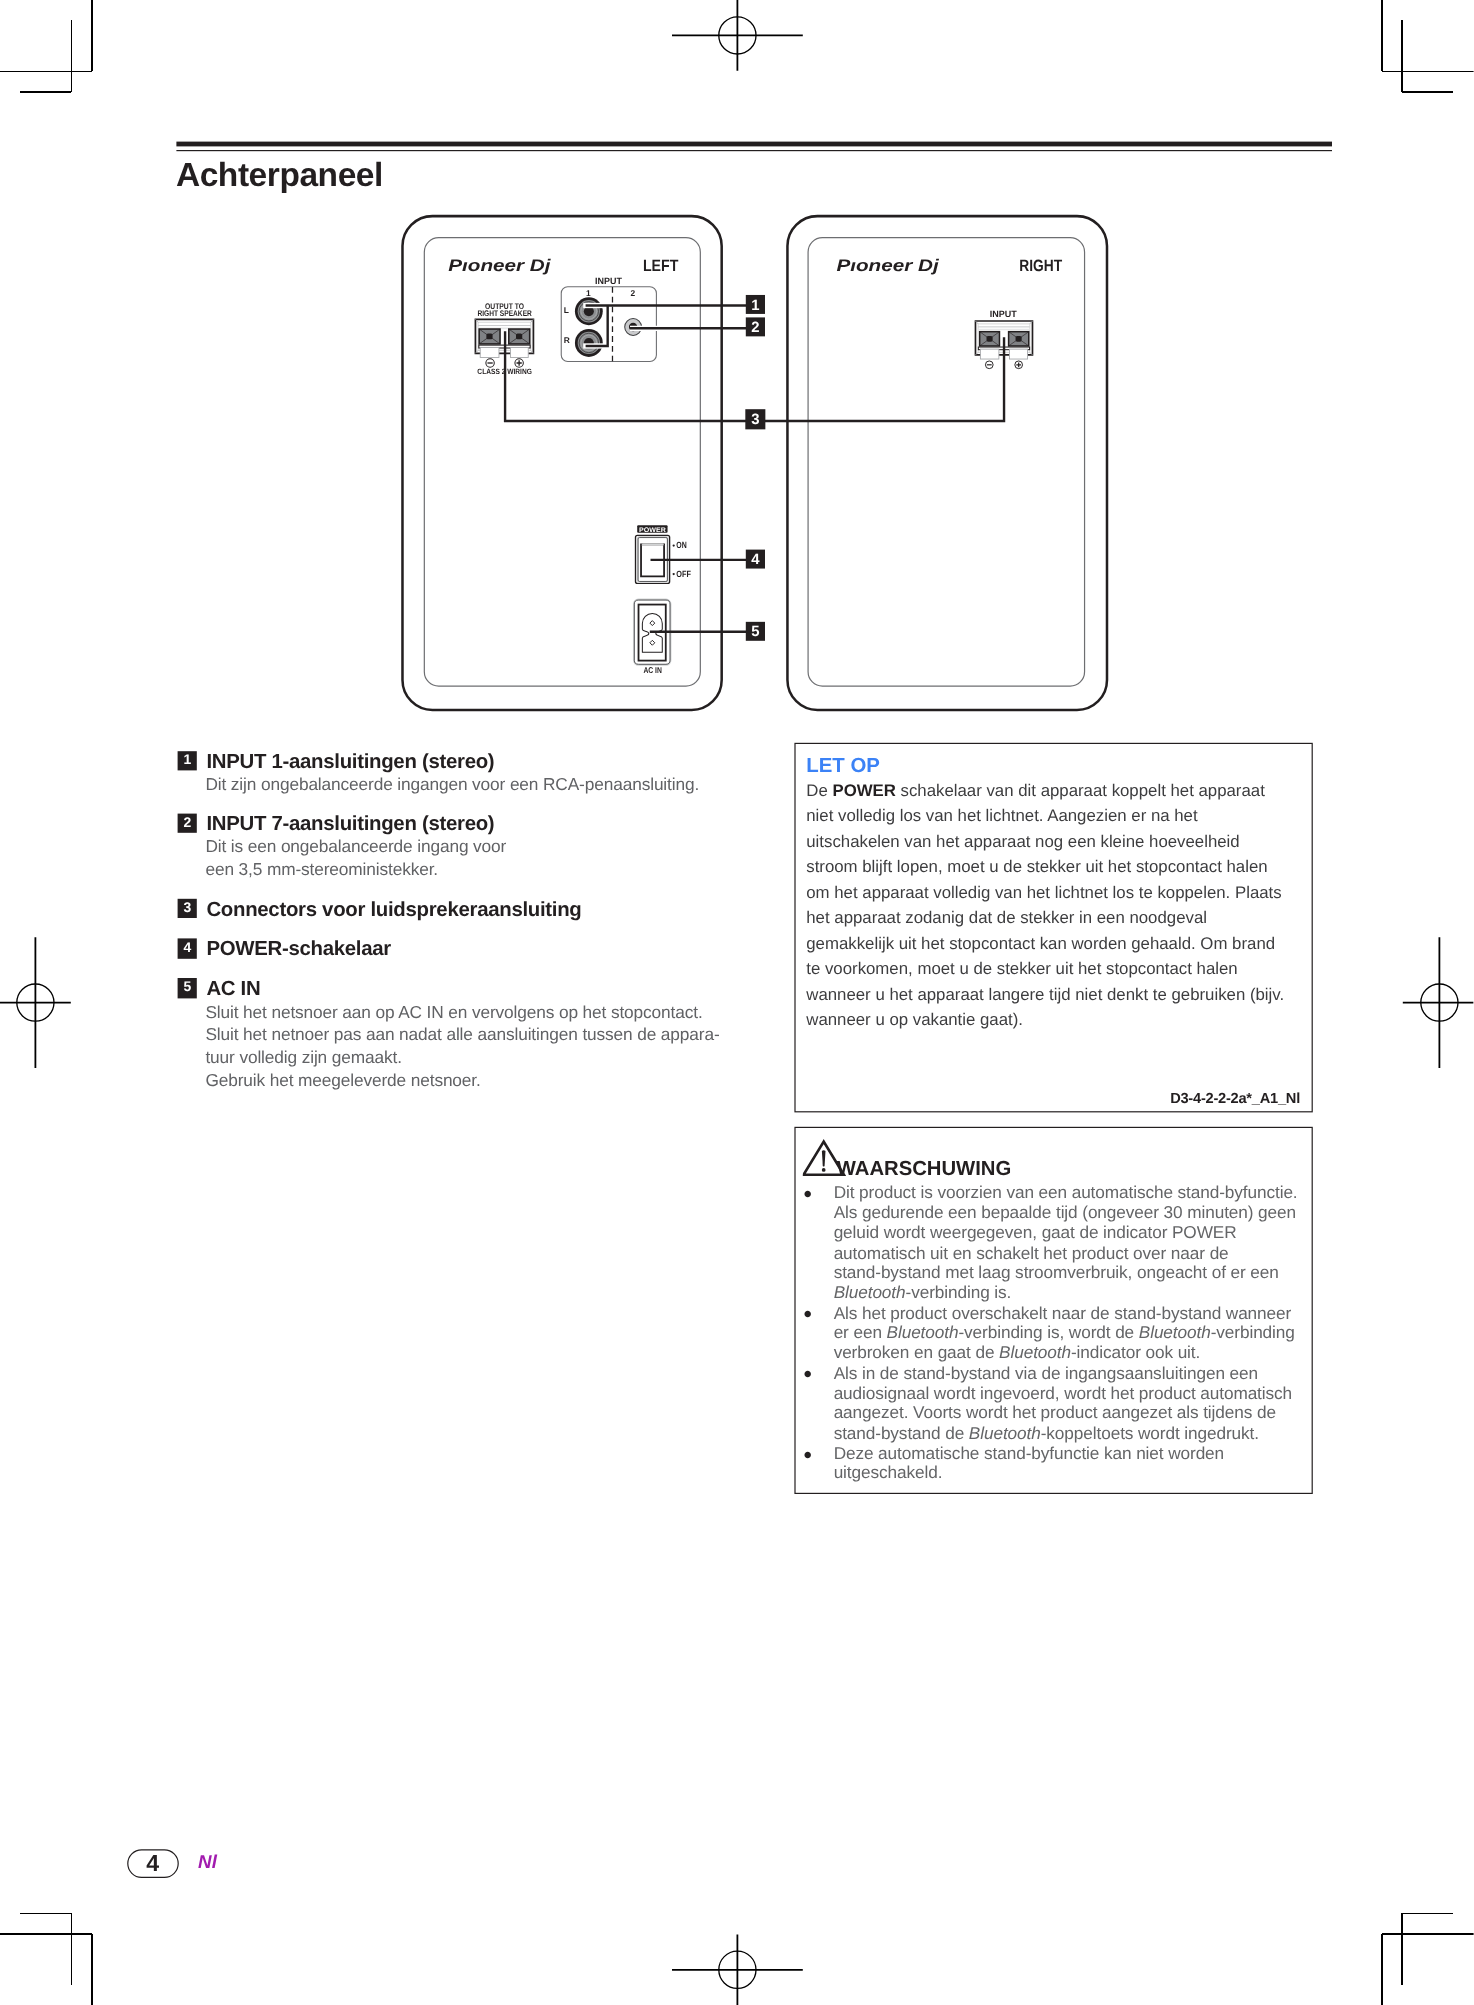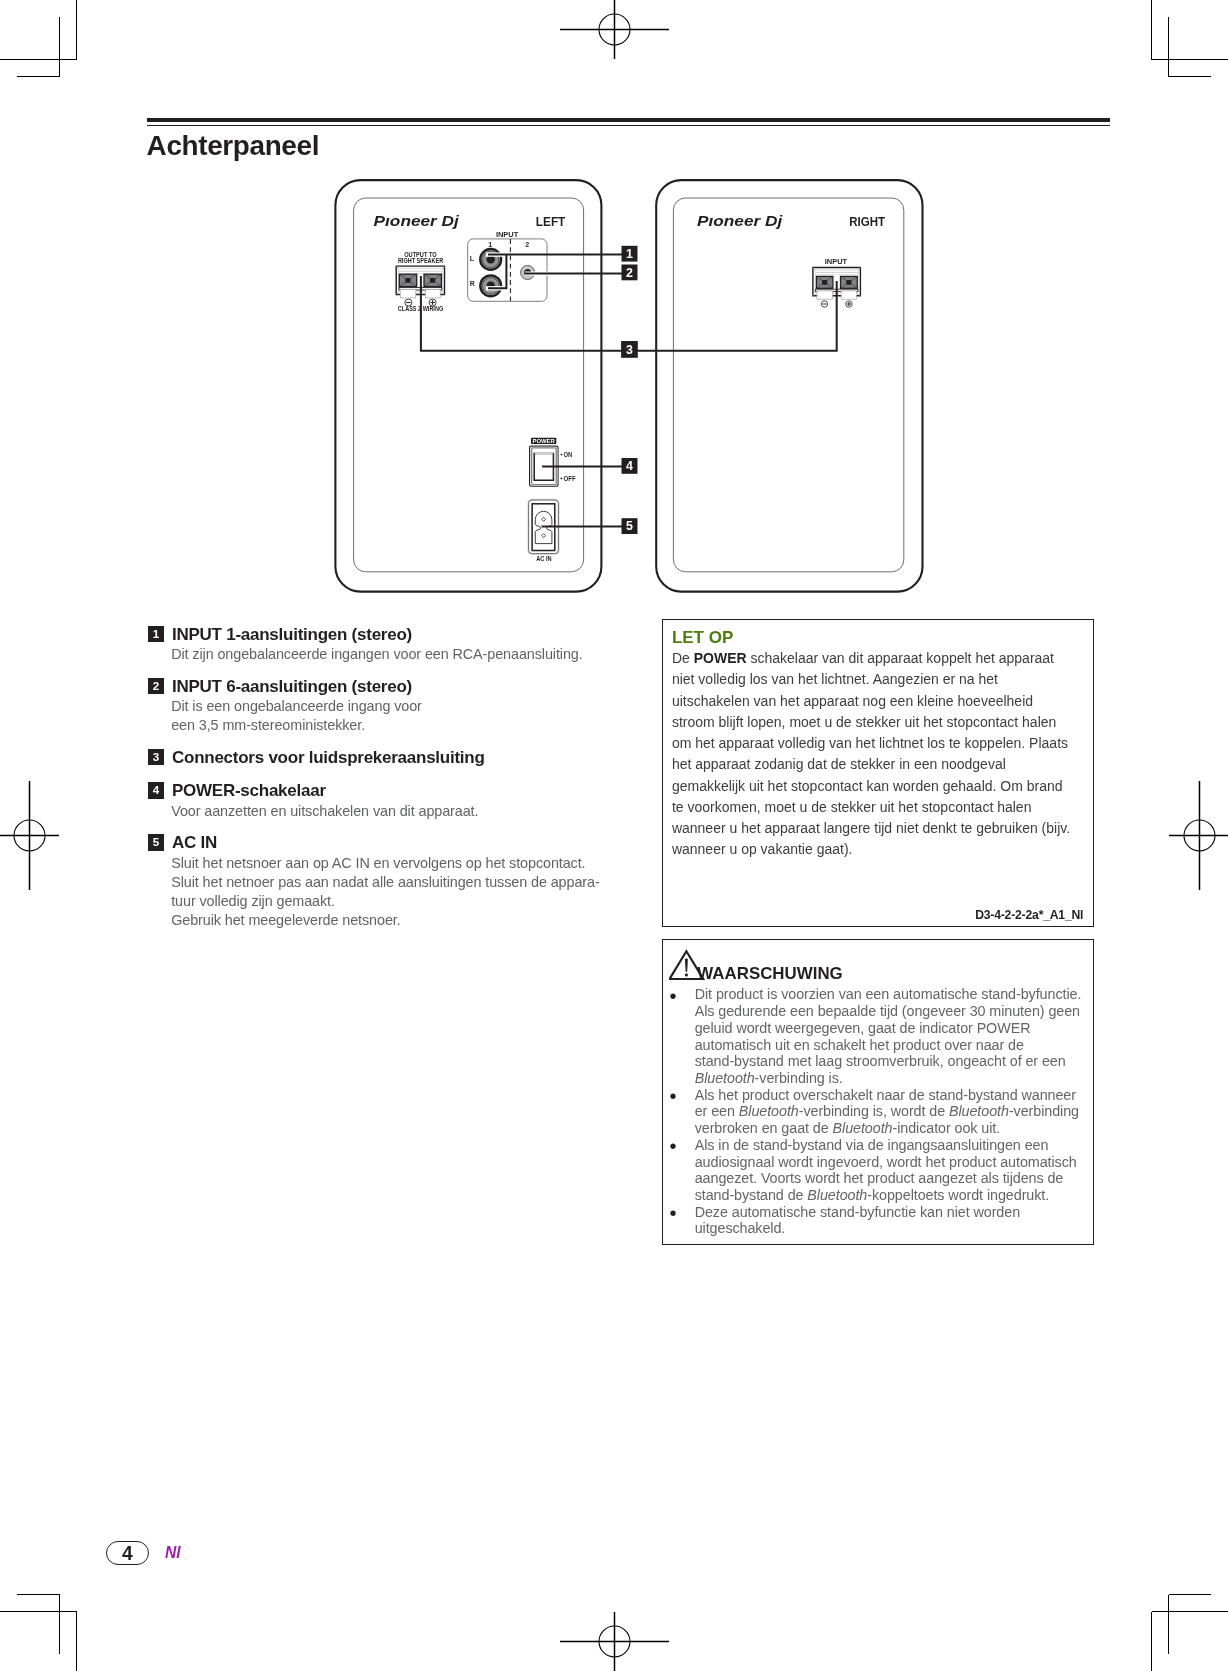--- a/index.html
+++ b/index.html
@@ -24,21 +24,21 @@
            margin-top:1.2px;font-family:"Liberation Sans",sans-serif;}
   .item-title{font-size:17px;font-weight:bold;line-height:20.8px;margin-left:7.8px;
               letter-spacing:-0.25px;color:#231f20;}
   .item-body{margin-left:23.3px;font-size:14.4px;line-height:19.0px;color:#616265;
              letter-spacing:-0.1px;}
 
   
   .box{position:absolute;border:1.4px solid #231f20;box-sizing:border-box;}
   #caution-box{left:662.3px;top:618.9px;width:432.0px;height:307.8px;}
   #caution-inner{padding:7.2px 18px 0 8.6px;}
-  .caution-title{font-size:17px;font-weight:bold;line-height:21.2px;color:#4d7c0f;}
+  .caution-title{font-size:17px;font-weight:bold;line-height:21.2px;color:#3b82f6;}
   .caution-body{font-size:14px;line-height:21.2px;color:#3d3d3f;letter-spacing:0px;}
   .caution-body b{color:#231f20;font-weight:bold;}
   .caution-code{position:absolute;right:10px;bottom:4px;font-size:12.2px;font-weight:bold;
                 letter-spacing:-0.2px;color:#231f20;}
 
   #warning-box{left:662.3px;top:939.2px;width:432.0px;height:305.5px;}
   #warning-inner{position:relative;}
   .warn-head{position:absolute;left:5.9px;top:5.9px;}
   .warn-title{position:absolute;left:34px;top:23.4px;font-size:16.9px;font-weight:bold;
               letter-spacing:0px;color:#231f20;}
@@ -280,40 +280,37 @@
           <div class="num-box">1</div>
           <div class="item-title">INPUT 1-aansluitingen (stereo)</div>
         </div>
         <div class="item-body">
           <div>Dit zijn ongebalanceerde ingangen voor een RCA-penaansluiting.</div>
         </div>
       </div>
       <div class="item">
         <div class="item-head">
           <div class="num-box">2</div>
-          <div class="item-title">INPUT 6-aansluitingen (stereo)</div>
+          <div class="item-title">INPUT 7-aansluitingen (stereo)</div>
         </div>
         <div class="item-body">
           <div>Dit is een ongebalanceerde ingang voor</div>
           <div>een 3,5 mm-stereoministekker.</div>
         </div>
       </div>
       <div class="item">
         <div class="item-head">
           <div class="num-box">3</div>
           <div class="item-title">Connectors voor luidsprekeraansluiting</div>
         </div>
       </div>
       <div class="item">
         <div class="item-head">
           <div class="num-box">4</div>
           <div class="item-title">POWER-schakelaar</div>
-        </div>
-        <div class="item-body">
-          <div>Voor aanzetten en uitschakelen van dit apparaat.</div>
         </div>
       </div>
       <div class="item">
         <div class="item-head">
           <div class="num-box">5</div>
           <div class="item-title">AC IN</div>
         </div>
         <div class="item-body">
           <div>Sluit het netsnoer aan op AC IN en vervolgens op het stopcontact.</div>
           <div>Sluit het netnoer pas aan nadat alle aansluitingen tussen de appara-</div>

